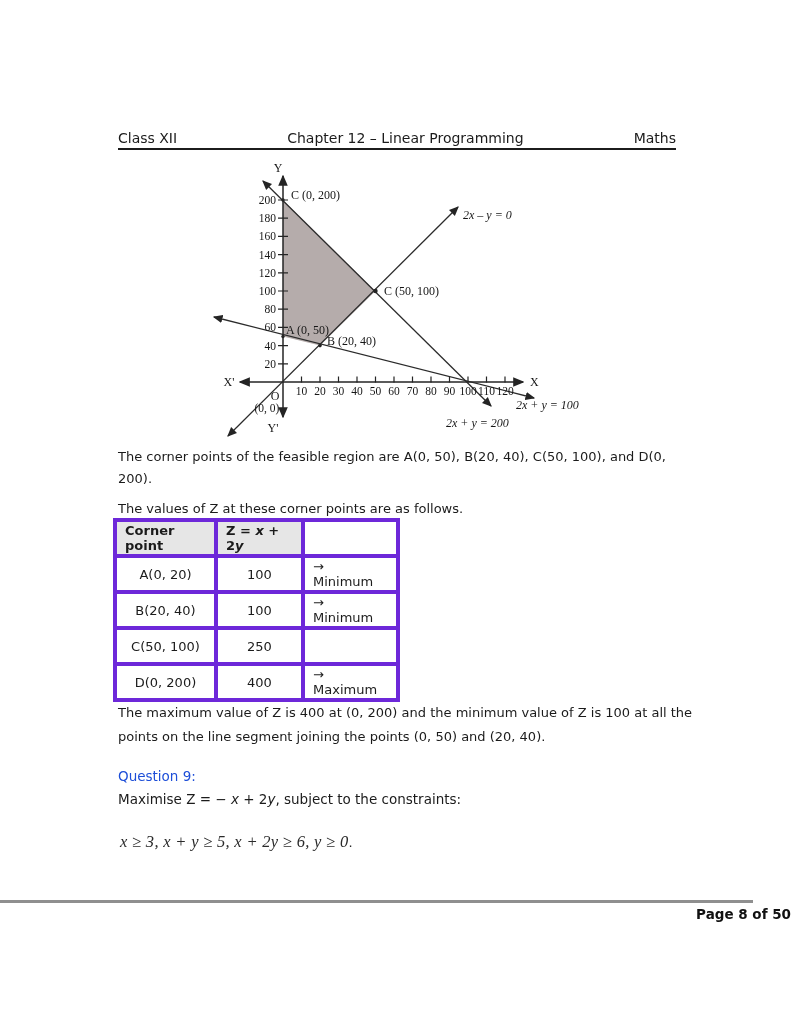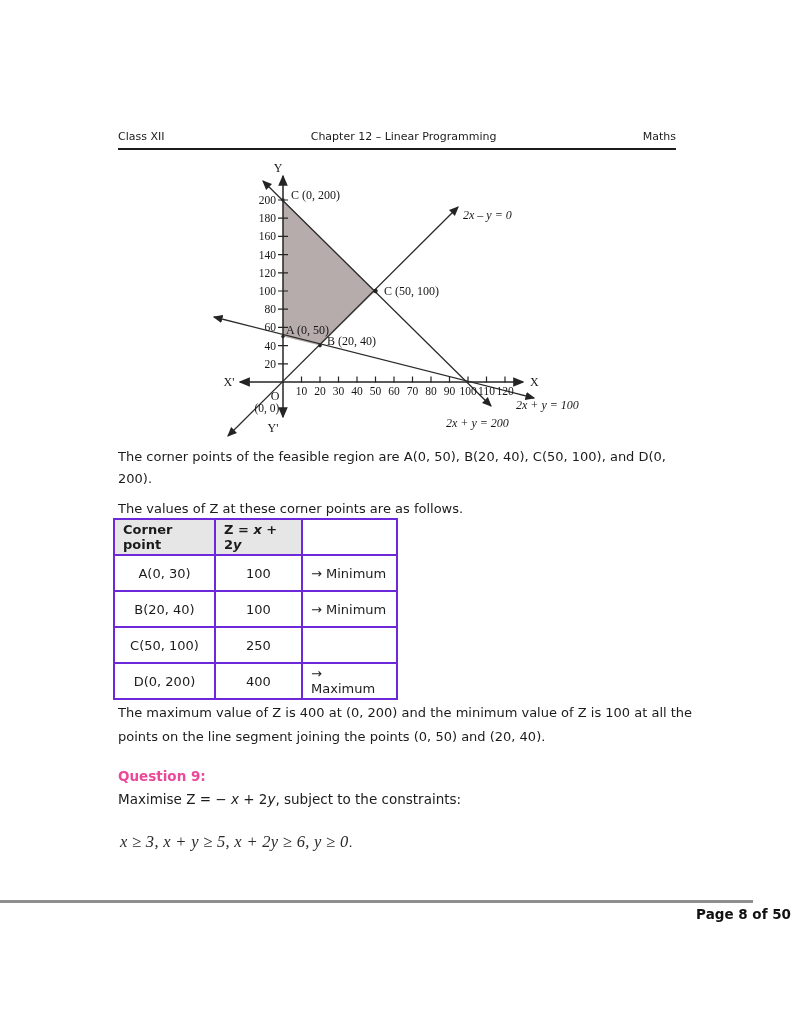--- a/index.html
+++ b/index.html
@@ -8,21 +8,21 @@
     width:791px;height:1024px;
     background:#ffffff;
     font-family:"DejaVu Sans","Liberation Sans",sans-serif;
     color:#1b1b1b;
     overflow:hidden;
   }
   
   .hdr{
     position:absolute;left:118px;top:130px;width:558px;
     display:flex;justify-content:space-between;align-items:flex-end;
-    font-size:11px;
+    font-size:14px;
   }
   .hdr-rule{
     position:absolute;left:118px;top:148px;width:558px;height:2px;
     background:#1c1c1c;
   }
   
   .graph-svg{position:absolute;left:190px;top:155px;}
   .gtxt{font-family:"Liberation Serif","DejaVu Serif",serif;fill:#161616;font-size:12px;}
   .gtick{font-family:"Liberation Serif","DejaVu Serif",serif;fill:#161616;font-size:11.5px;}
   .geq{font-family:"Liberation Serif","DejaVu Serif",serif;fill:#161616;font-size:12px;font-style:italic;}
@@ -31,35 +31,35 @@
   .para-block p{margin:0 0 8px 0;}
   .conclusion{position:absolute;left:118px;top:701px;width:578px;font-size:13px;line-height:24px;}
   
   table.ztable{
     position:absolute;left:113px;top:518px;
     border-collapse:collapse;
     font-size:13px;color:#1b1b1b;
     table-layout:fixed;
   }
   table.ztable td,table.ztable th{
-    border:2px solid #6d28d9;
+    border:4px solid #6d28d9;
     height:36px;box-sizing:border-box;
     padding:0 8px;
     text-align:center;vertical-align:middle;
     font-weight:normal;
   }
   table.ztable col.c1{width:101px;}
   table.ztable col.c2{width:87px;}
   table.ztable col.c3{width:95px;}
   table.ztable thead th{font-weight:bold;background:#e6e6e6;text-align:left;}
   table.ztable thead th.empty{background:#ffffff;}
   table.ztable td.note{text-align:left;}
   .it{font-style:italic;}
   
-  .q-heading{position:absolute;left:118px;top:768px;font-size:13.5px;font-weight:bold;color:#ec4899;}
+  .q-heading{position:absolute;left:118px;top:768px;font-size:13.5px;font-weight:normal;color:#1d4ed8;}
   .q-statement{position:absolute;left:118px;top:791px;font-size:13.5px;}
   .q-constraints{
     position:absolute;left:120px;top:812px;
     font-family:"Liberation Serif","DejaVu Serif",serif;
     font-style:italic;font-size:16.5px;color:#2a2a2a;letter-spacing:0.3px;margin-top:20px;
   }
   .q-constraints .dot{font-style:normal;font-family:"DejaVu Sans",sans-serif;font-size:13px;}
   
   .ftr-rule{position:absolute;left:0;top:900px;width:753px;height:3px;background:#8f8f8f;}
   .ftr-page{position:absolute;left:0;top:906px;width:791px;text-align:right;font-size:13.5px;font-weight:bold;color:#111;}
@@ -154,21 +154,21 @@
       </colgroup>
     <thead>
       <tr>
         <th>Corner point</th>
         <th><span>Z = </span><span class="it">x</span><span> + 2</span><span class="it">y</span></th>
         <th class="empty"></th>
       </tr>
     </thead>
     <tbody>
       <tr>
-        <td>A(0, 30)</td>
+        <td>A(0, 20)</td>
         <td>100</td>
         <td class="note">→ Minimum</td>
       </tr>
       <tr>
         <td>B(20, 40)</td>
         <td>100</td>
         <td class="note">→ Minimum</td>
       </tr>
       <tr>
         <td>C(50, 100)</td>

